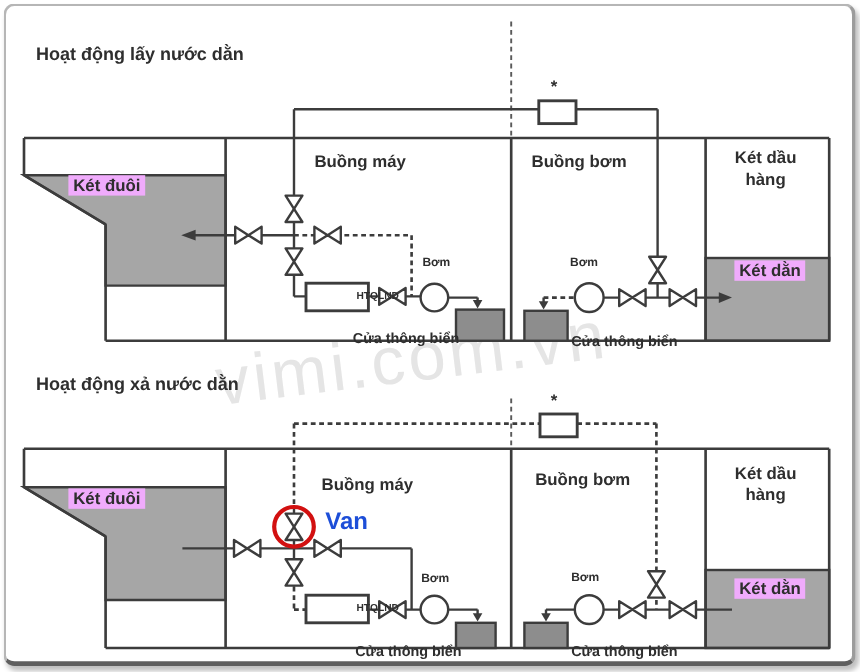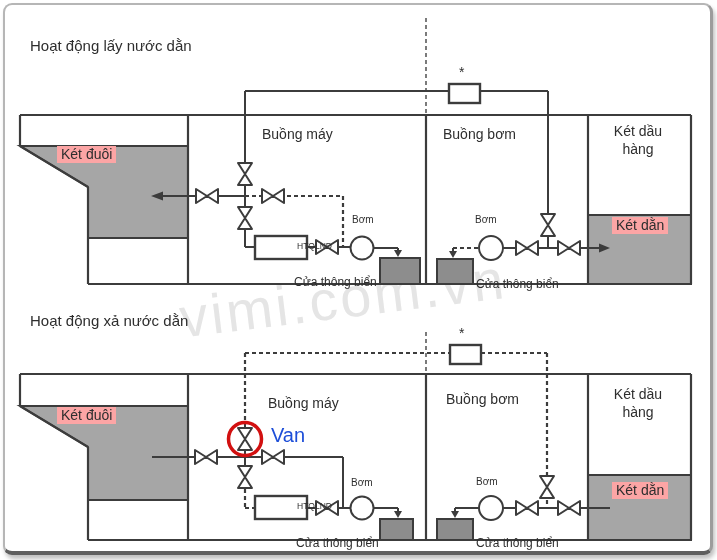--- a/index.html
+++ b/index.html
@@ -5,25 +5,25 @@
   html,body{margin:0;padding:0;background:#fff;}
   #stage{position:relative;width:717px;height:560px;background:#fff;overflow:hidden;
          font-family:"Liberation Sans","DejaVu Sans",sans-serif;}
   #frame{position:absolute;left:3px;top:3px;width:705px;height:546px;background:#fff;
          border:2px solid #b6b6b6;border-bottom:4px solid #5f5f5f;border-right:3px solid #9c9c9c;
          border-radius:9px;box-shadow:2px 4px 4px rgba(0,0,0,0.25);}
   #watermark{position:absolute;left:176px;top:286px;width:520px;font-size:56px;
          color:#dfdfdf;opacity:.8;letter-spacing:3px;transform:rotate(-7deg);
          transform-origin:left top;white-space:nowrap;z-index:1;font-weight:400;}
   svg.diagram{position:absolute;left:0;top:0;z-index:2;}
-  .lbl{position:absolute;z-index:3;font-weight:normal;color:#2e2e2e;white-space:nowrap;}
+  .lbl{position:absolute;z-index:3;font-weight:bold;color:#2e2e2e;white-space:nowrap;}
   .title{font-size:15px;}
   .comp{font-size:14px;text-align:center;}
   .wrap2{white-space:normal;width:72px;line-height:1.25;}
-  .chip{background:#fca5a5;padding:0 4px;line-height:17px;}
+  .chip{background:#f0abfc;padding:0 4px;line-height:17px;}
   .pump-lbl{font-size:10px;}
   .sea-lbl{font-size:12px;margin-top:12px;}
   .bwms-lbl{font-size:8.5px;letter-spacing:0;margin-left:36px;}
   .ast{font-size:14px;}
   .van{font-size:20px;color:#1d4ed8;}
 </style>
 </head>
 <body>
 
 <div id="stage">

